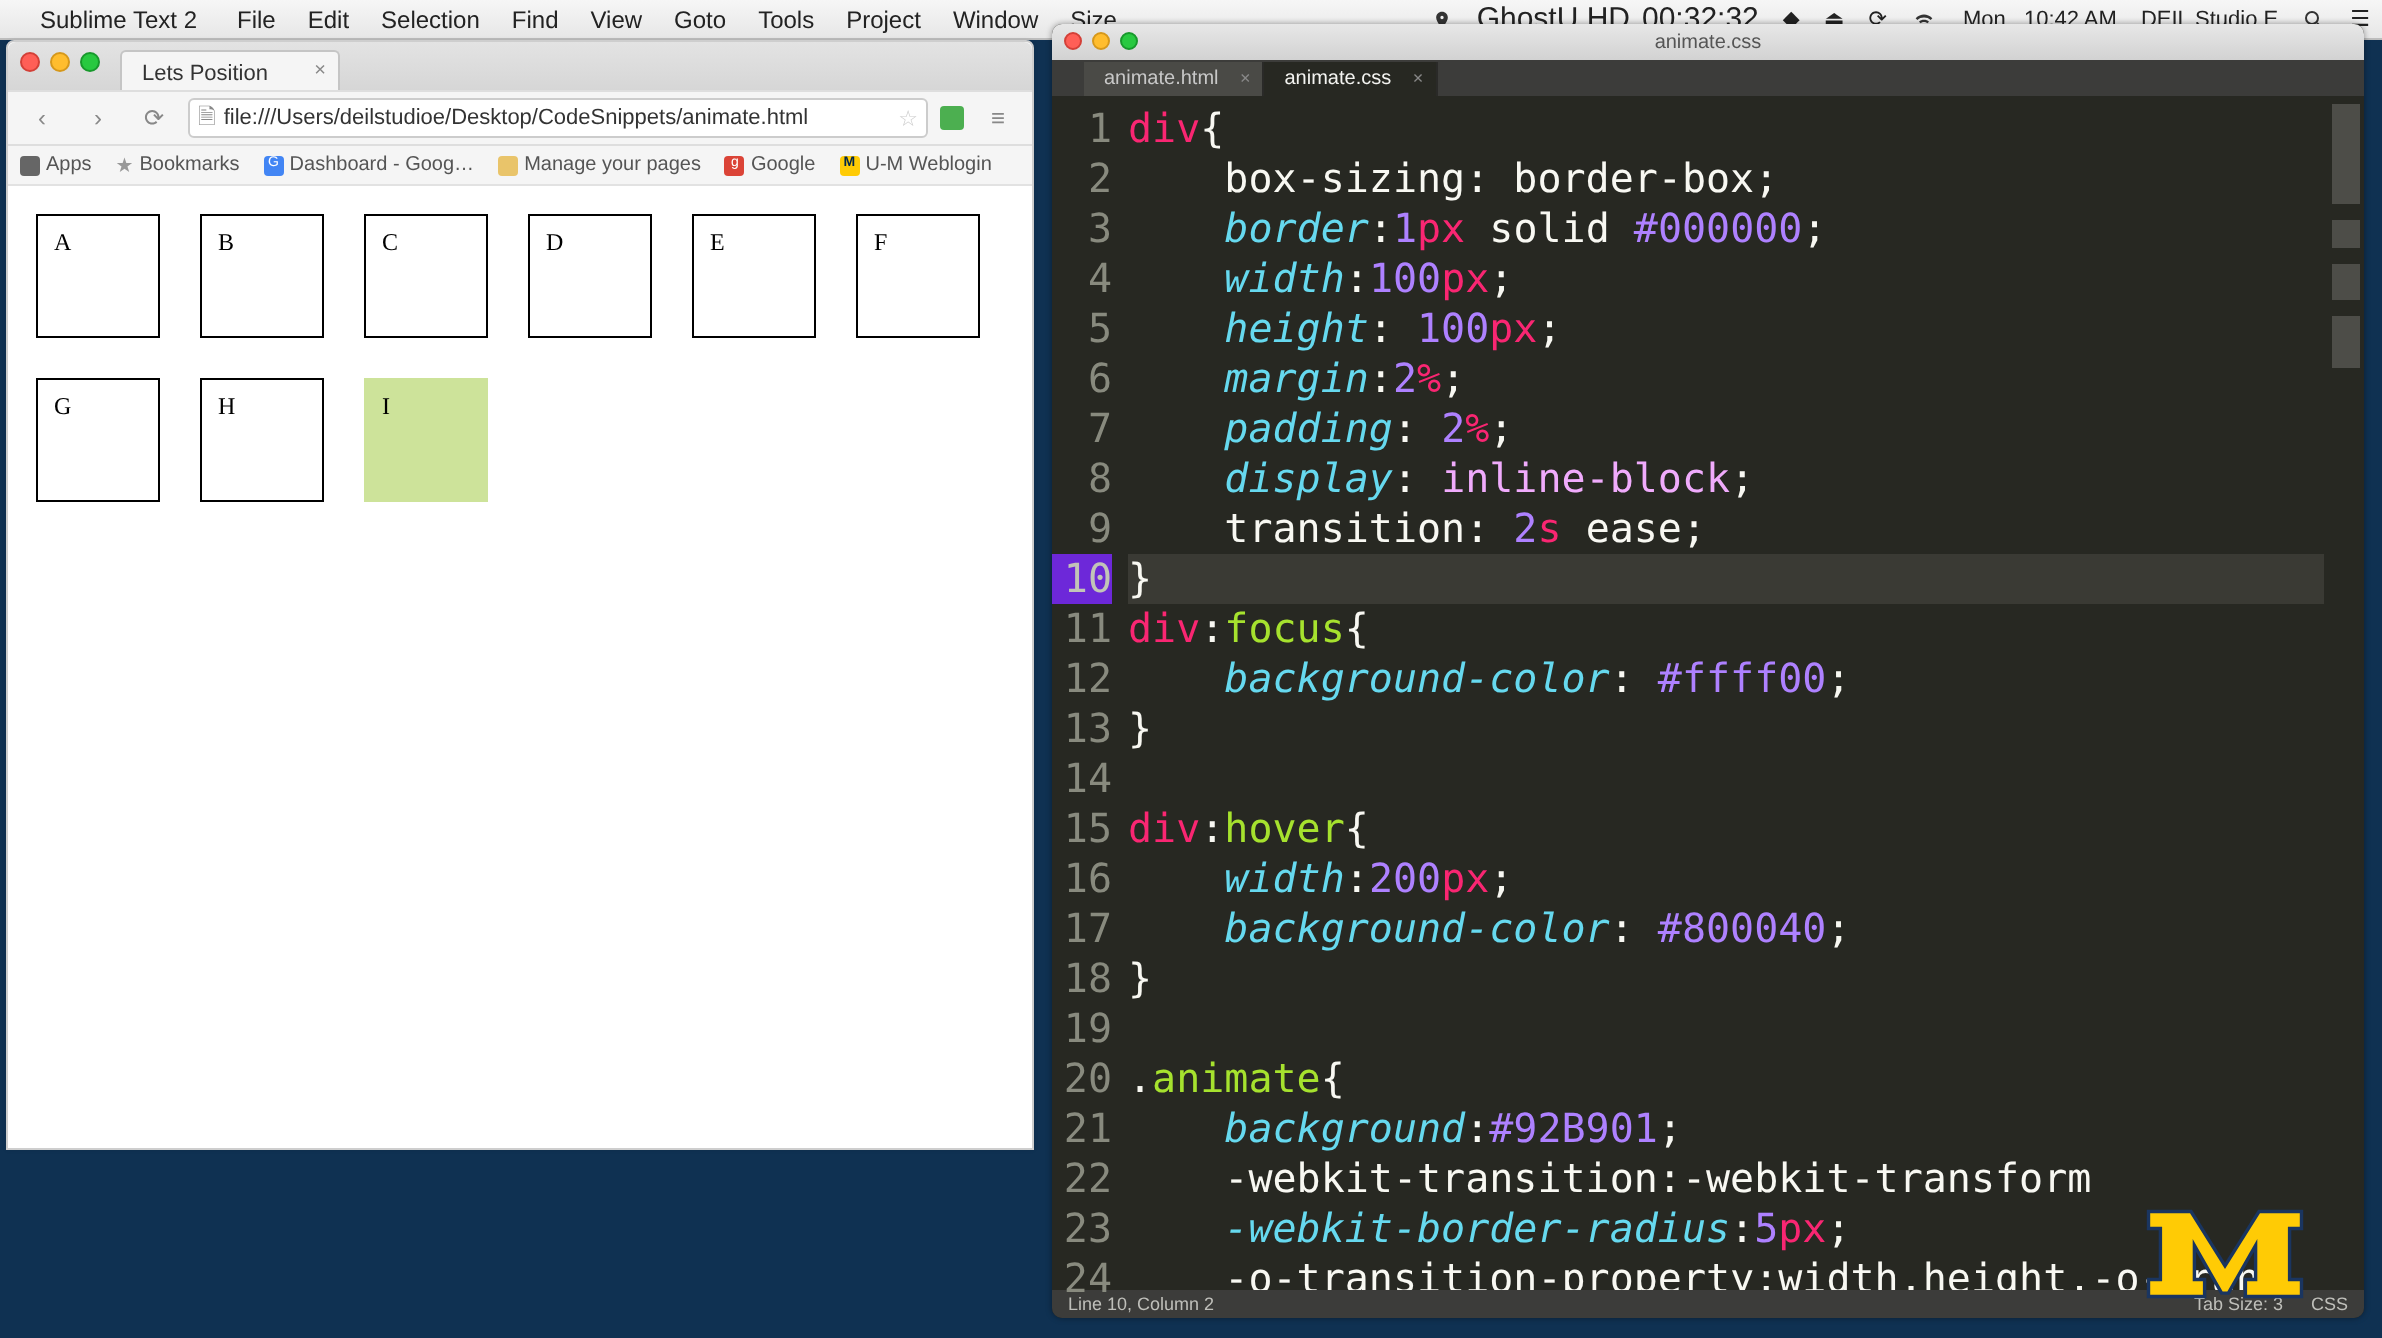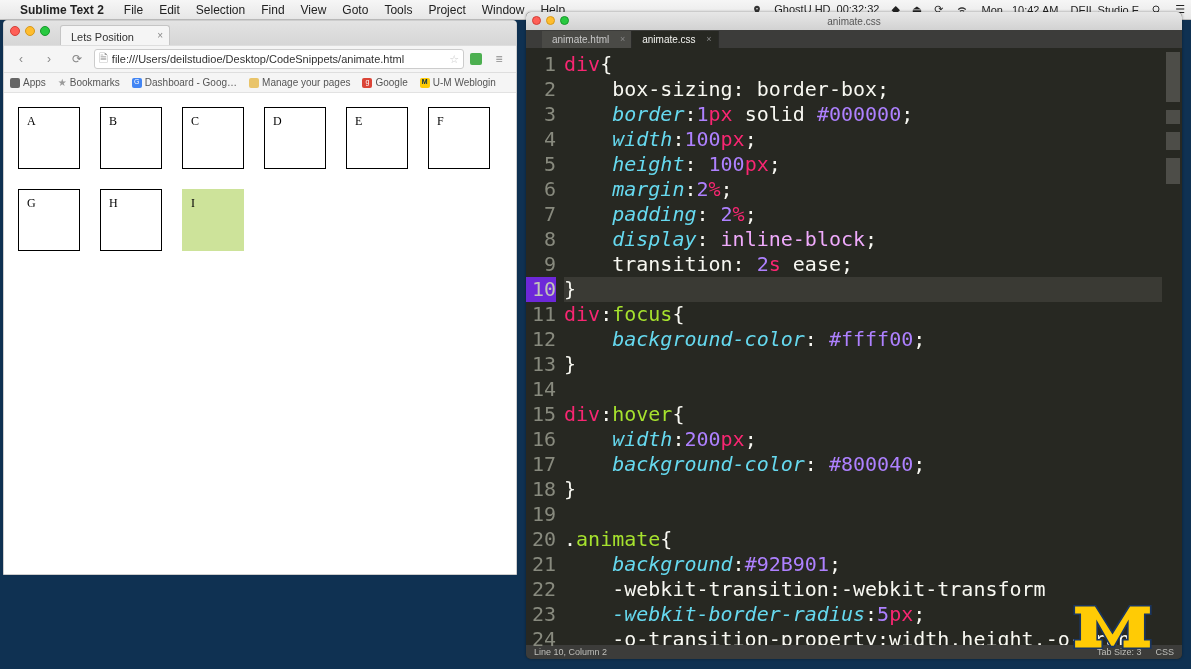--- a/index.html
+++ b/index.html
@@ -2,21 +2,21 @@
 <html><head>
 <meta charset="utf-8">
 <style>
   * { box-sizing: border-box; }
   html, body { margin:0; padding:0; height:100%; font-family: "Helvetica Neue", Arial, sans-serif; }
   body { width:1191px; height:669px; overflow:hidden; background:#0f3152; position:relative; }
 
   
   .menubar { position:absolute; top:0; left:0; width:100%; height:20px; background:linear-gradient(#f6f6f6,#e7e7e7); border-bottom:1px solid #bdbdbd; display:flex; align-items:center; font-size:12px; color:#222; }
   .menubar .apple { font-size:14px; padding:0 10px; }
-  .menubar .app-title { font-weight:bold; padding-right:12px; }
+  .menubar .app-title { font-weight:normal; padding-right:12px; }
   .menubar .menu-item { padding:0 8px; cursor:default; }
   .menubar .spacer { flex:1; }
   .menubar .status-item { padding:0 6px; font-size:11px; display:flex; align-items:center; gap:3px; }
   .menubar .clock { font-weight:500; }
   .menubar svg { display:block; }
 
   
   .chrome { position:absolute; top:20px; left:3px; width:514px; height:555px; background:#fff; border:1px solid #cecece; border-radius:4px 4px 0 0; box-shadow:0 0 2px rgba(0,0,0,.1); display:flex; flex-direction:column;justify-content:flex-end; }
   .chrome-tabbar { height:24px; background:linear-gradient(#e3e3e3,#d6d6d6); border-top-left-radius:4px; border-top-right-radius:4px; position:relative; display:flex; align-items:flex-end; padding-left:8px; }
   .traffic { position:absolute; left:6px; top:5px; display:flex; gap:5px; }
@@ -70,28 +70,28 @@
   
   .logo-m { position:absolute; right:36px; bottom:12px; width:85px; height:60px; }
   .logo-m svg { width:100%; height:100%; }
 </style>
 </head>
 <body>
 
 <div class="menubar">
   <span class="apple"></span>
   <span class="app-title">Sublime Text 2</span>
-  <span id="menu-items"><span class="menu-item">File</span><span class="menu-item">Edit</span><span class="menu-item">Selection</span><span class="menu-item">Find</span><span class="menu-item">View</span><span class="menu-item">Goto</span><span class="menu-item">Tools</span><span class="menu-item">Project</span><span class="menu-item">Window</span><span class="menu-item">Help</span></span>
+  <span id="menu-items"><span class="menu-item">File</span><span class="menu-item">Edit</span><span class="menu-item">Selection</span><span class="menu-item">Find</span><span class="menu-item">View</span><span class="menu-item">Goto</span><span class="menu-item">Tools</span><span class="menu-item">Project</span><span class="menu-item">Window</span><span class="menu-item">Size</span></span>
   <span class="spacer"></span>
   <span class="status-item">
     <svg width="10" height="10" viewBox="0 0 24 24">
         <path fill="#333" d="M12 2C8 2 5 5 5 9c0 5 7 13 7 13s7-8 7-13c0-4-3-7-7-7zm0 9a2 2 0 110-4 2 2 0 010 4z"></path>
       </svg>
   </span>
-  <span class="status-item" style="font-size:11px; line-height:9px; text-align:center;">
+  <span class="status-item" style="font-size:15px; line-height:9px; text-align:center;">
     <span>GhostU HD</span>
       <br>
       <span>00:32:32</span>
   </span>
   <span class="status-item">◆</span>
   <span class="status-item">⏏</span>
   <span class="status-item">⟳</span>
   <span class="status-item">
     <svg width="14" height="10" viewBox="0 0 24 24">
         <path fill="#333" d="M12 18a2 2 0 100 4 2 2 0 000-4zm-6-4l2 2c2-2 6-2 8 0l2-2c-3-3-9-3-12 0zm-4-4l2 2c4-4 12-4 16 0l2-2C16 4 8 4 2 10z"></path>

